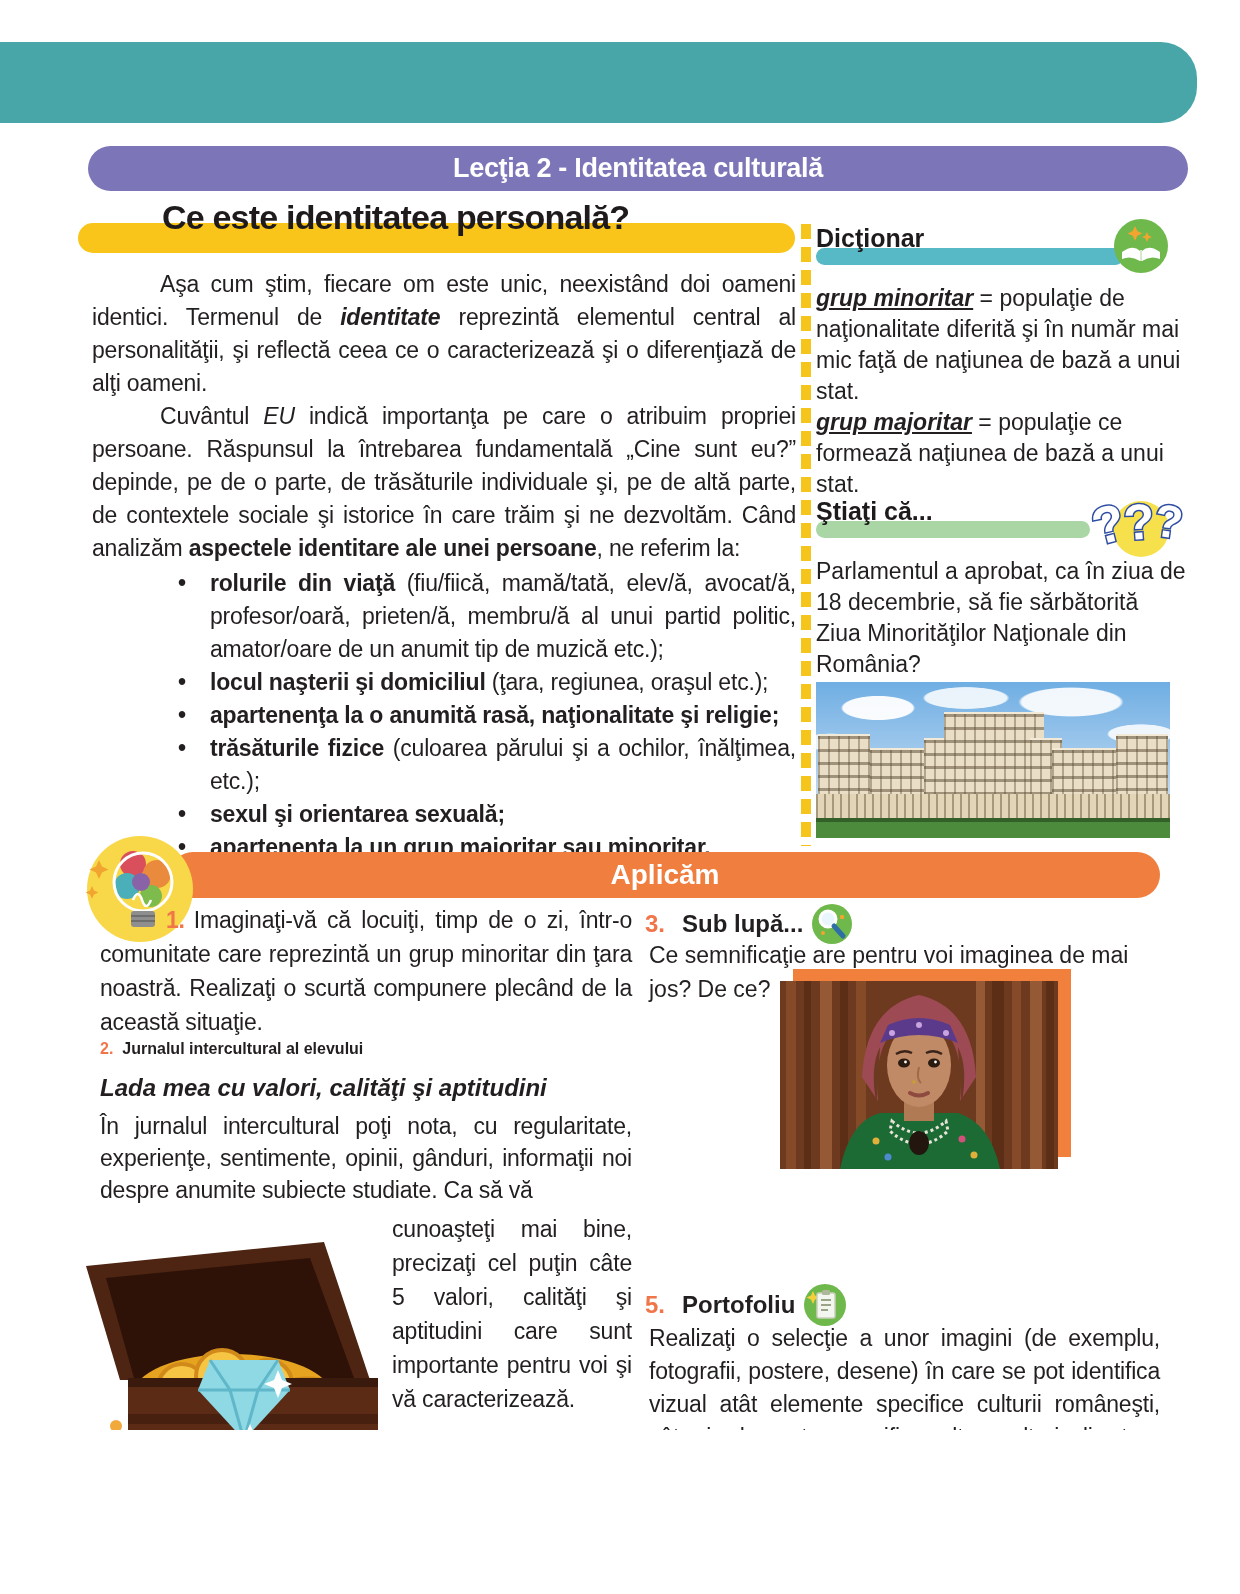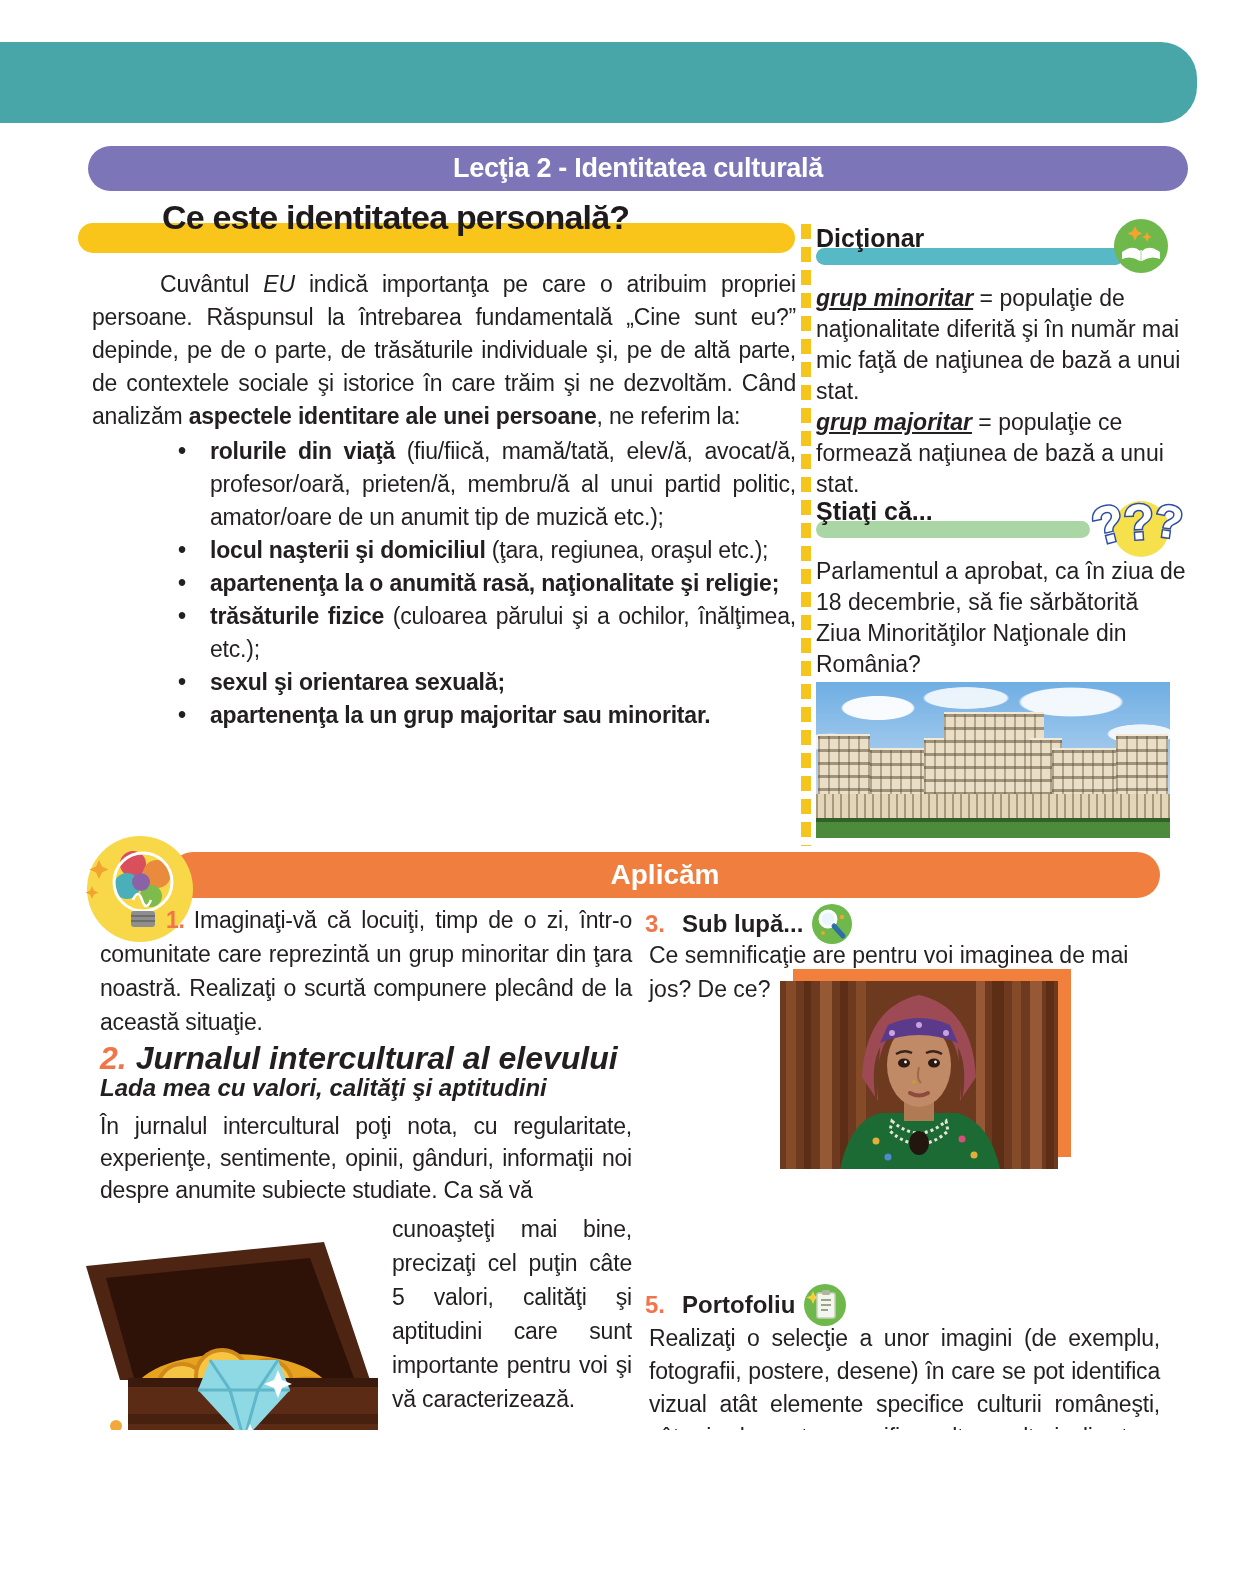--- a/index.html
+++ b/index.html
@@ -66,21 +66,21 @@
   
   .apply-banner{position:absolute;left:170px;top:852px;width:990px;height:46px;background:#EF7E3F;
      border-radius:23px;color:#fff;font-weight:bold;font-size:28px;display:flex;align-items:center;
      box-sizing:border-box;justify-content:center;}
   .bulb-badge{position:absolute;left:83px;top:834px;width:110px;height:110px;}
 
   .num{color:#F0764A;font-weight:bold;margin-right:9px;}
   .ex-p{margin:0;}
   .ex1{position:absolute;left:100px;top:903px;width:532px;font-size:23px;line-height:34px;
        text-align:justify;text-indent:66px;letter-spacing:-0.2px;}
-  .ex2-head{position:absolute;left:100px;top:1040px;width:532px;font-size:32px;font-weight:bold;font-style:italic;}
+  .ex2-head{position:absolute;left:100px;top:1040px;width:532px;font-size:16px;font-weight:bold;}
   .ex2-sub{position:absolute;left:100px;top:1074px;width:532px;font-size:24px;font-weight:bold;font-style:italic;}
   .ex2-body1{position:absolute;left:100px;top:1110px;width:532px;font-size:23px;line-height:32px;
        text-align:justify;letter-spacing:-0.2px;}
   .ex2-body2{position:absolute;left:392px;top:1212px;width:240px;font-size:23px;line-height:34px;
        text-align:justify;letter-spacing:-0.2px;}
   .chest{position:absolute;left:72px;top:1228px;width:334px;height:292px;}
 
   .ex-head{font-size:24px;font-weight:bold;display:flex;align-items:center;gap:8px;}
   .ex3-head{position:absolute;left:645px;top:903px;width:515px;}
   .ex3-text{position:absolute;left:649px;top:938px;width:512px;font-size:23px;line-height:34px;margin:0;}
@@ -109,20 +109,21 @@
   <div class="lesson-banner">
     <span>Lecţia 2 - Identitatea culturală</span>
   </div>
 
   <div class="title-band"></div>
   <h1 class="section-title">Ce este identitatea personală?</h1>
 
   <div class="divider"></div>
 
   <div class="main-col">
+    <p><span>Aşa cum ştim, fiecare om este unic, neexistând doi oameni identici. Termenul de </span><b><i>identitate</i></b><span> reprezintă elementul central al personalităţii, şi reflectă ceea ce o caracterizează şi o diferenţiază de alţi oameni.</span></p>
     <p><span>Cuvântul </span><i>EU</i><span> indică importanţa pe care o atribuim propriei persoane. Răspunsul la întrebarea fundamentală „Cine sunt eu?” depinde, pe de o parte, de trăsăturile individuale şi, pe de altă parte, de contextele sociale şi istorice în care trăim şi ne dezvoltăm. Când analizăm </span><b>aspectele identitare ale unei persoane</b><span>, ne referim la:</span></p>
     <ul class="bullets">
       <li><b>rolurile din viaţă</b><span> (fiu/fiică, mamă/tată, elev/ă, avocat/ă, profesor/oară, prieten/ă, membru/ă al unui partid politic, amator/oare de un anumit tip de muzică etc.);</span></li>
       <li><b>locul naşterii şi domiciliul</b><span> (ţara, regiunea, oraşul etc.);</span></li>
       <li><b>apartenenţa la o anumită rasă, naţionalitate şi religie;</b><span></span></li>
       <li><b>trăsăturile fizice</b><span> (culoarea părului şi a ochilor, înălţimea, etc.);</span></li>
       <li><b>sexul şi orientarea sexuală;</b><span></span></li>
       <li><b>apartenenţa la un grup majoritar sau minoritar.</b><span></span></li>
     </ul>
   </div>

